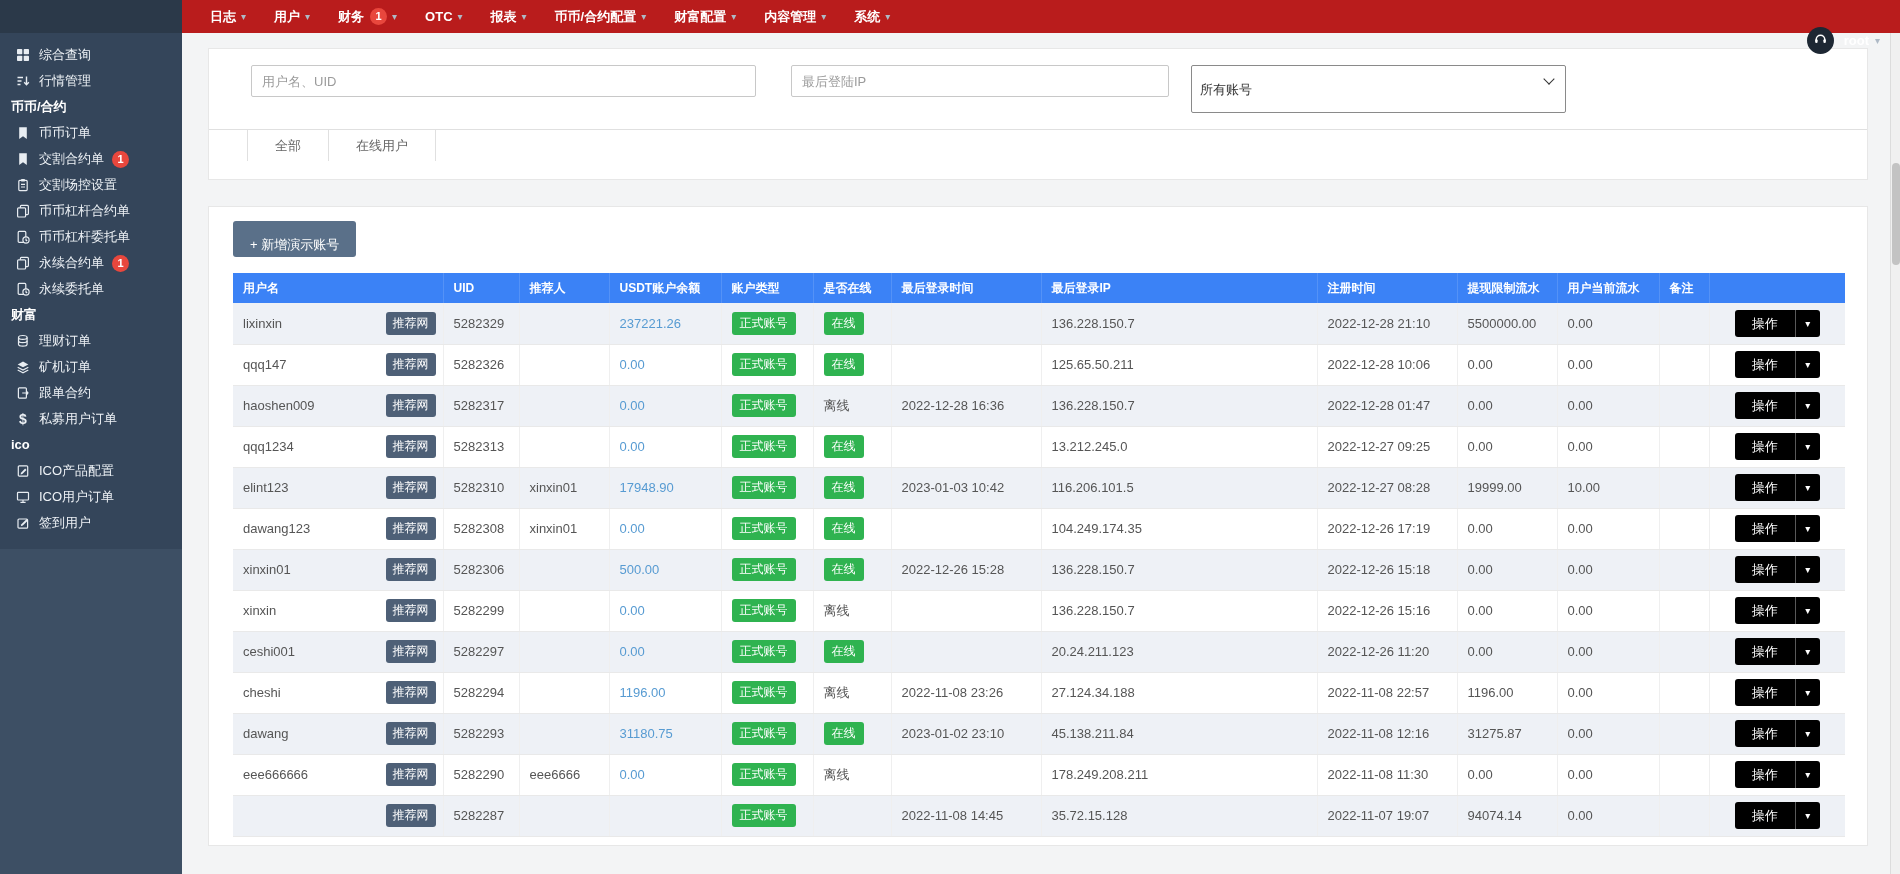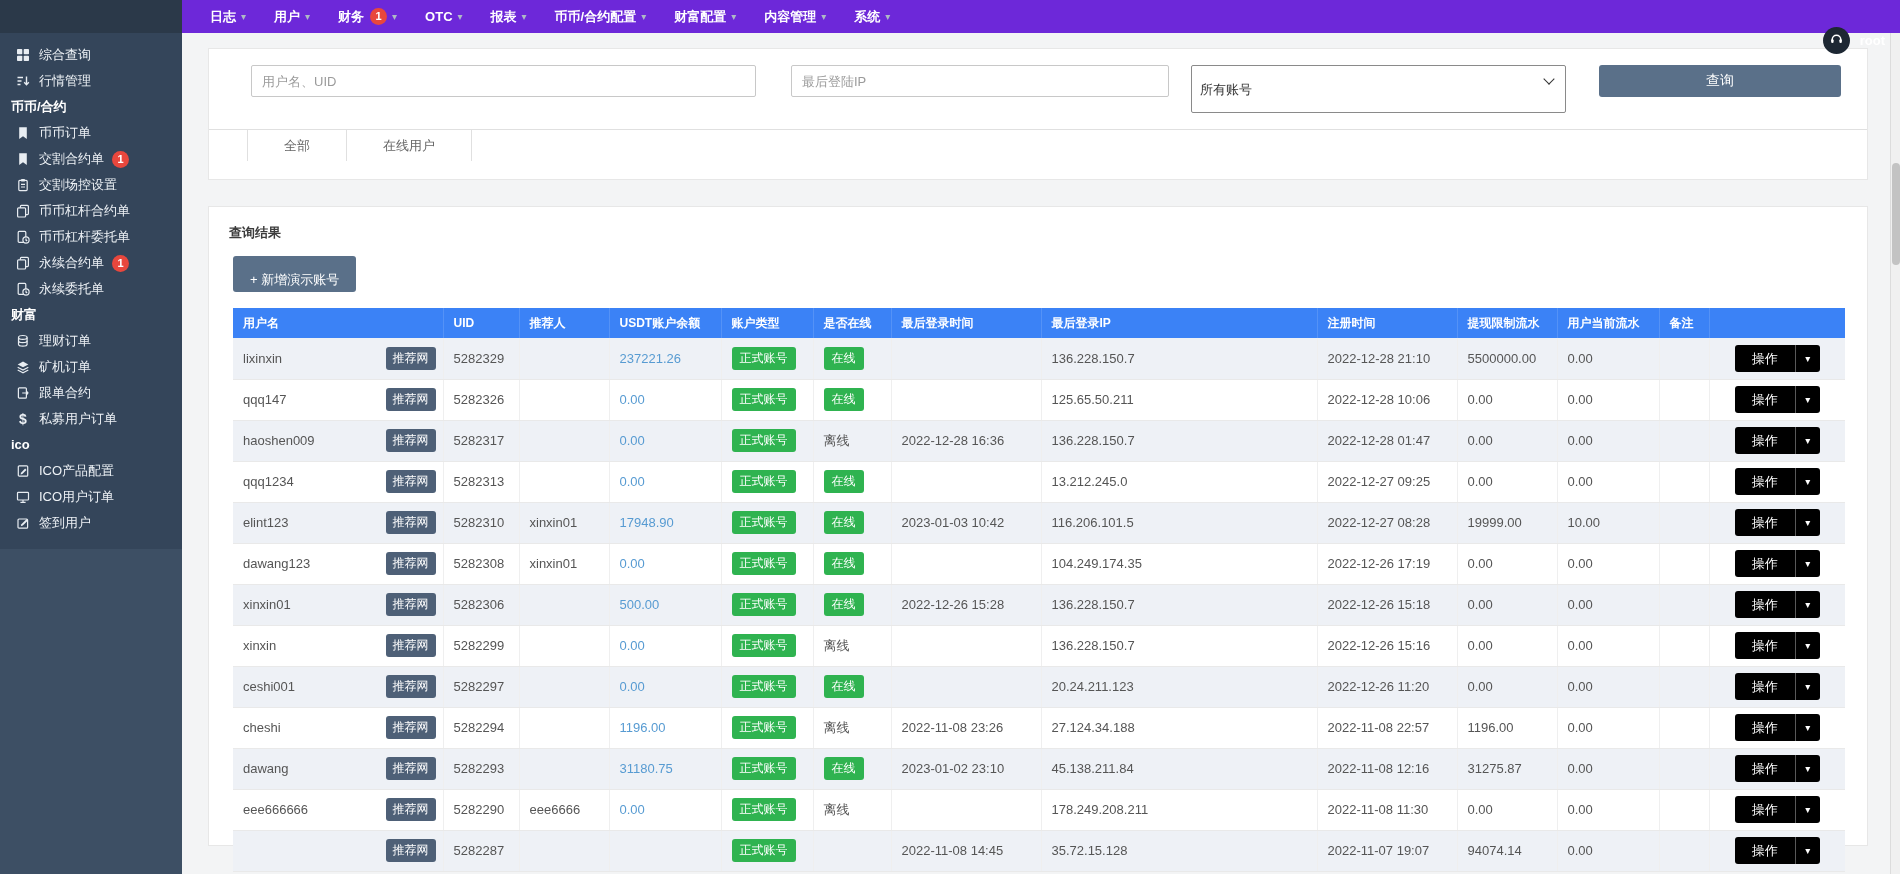--- a/index.html
+++ b/index.html
@@ -1,27 +1,27 @@
 <!DOCTYPE html>
 <html><head>
 <meta charset="utf-8">
 <style>
   * { margin:0; padding:0; box-sizing:border-box; }
   html,body { width:1900px; height:874px; overflow:hidden; }
   body { font-family:"Liberation Sans","DejaVu Sans",sans-serif; background:#f3f4f5; color:#555; }
   #stage { position:relative; width:1900px; height:874px; overflow:hidden; }
 
   
-  .topnav { position:absolute; top:0; left:0; width:1900px; height:33px; background:#6d28d9; display:flex; align-items:center; z-index:5; }
+  .topnav { position:absolute; top:0; left:0; width:1900px; height:33px; background:#b91c1c; display:flex; align-items:center; z-index:5; }
   .logo-block { width:182px; height:33px; background:#2b3949; flex:0 0 auto; }
   .nav-items { display:flex; align-items:center; height:100%; margin-left:14px; }
   .nav-item { display:flex; align-items:center; padding:0 14px; height:100%; color:#fff; font-size:13px; font-weight:bold; cursor:pointer; }
   .nav-item .caret { color:#aeb9c6; font-size:10px; margin-left:5px; font-weight:normal; }
   .badge-red { display:inline-block; min-width:17px; height:17px; line-height:17px; border-radius:9px; background:#e8473d; color:#fff; font-size:11px; font-weight:bold; text-align:center; padding:0 2px; margin-left:6px; }
-  .nav-right { margin-left:auto; display:flex; align-items:center; padding-right:4px;margin-top:48px; }
+  .nav-right { margin-left:auto; display:flex; align-items:center; padding-right:20px;margin-top:48px; }
   .avatar { width:27px; height:27px; border-radius:50%; background:#1d2733; display:flex; align-items:center; justify-content:center; margin-right:10px; }
   .avatar svg { width:15px; height:15px; }
   .nav-user { color:#fff; font-size:13px; font-weight:bold; }
   .nav-right .caret { color:#aeb9c6; font-size:10px; margin-left:6px; }
 
   
   .sidebar { position:absolute; top:33px; left:0; width:182px; height:841px; background:#3d4f64; }
   .menu { background:#34455a; padding:9px 0 13px 0; }
   .menu-item { display:flex; align-items:center; height:26px; padding-left:39px; color:#eef2f6; font-size:13px; cursor:pointer; position:relative; }
   .menu-item .mi-icon { position:absolute; left:16px; top:6px; width:14px; height:14px; display:flex; align-items:center; justify-content:center; }
@@ -46,21 +46,21 @@
   .txt-input { height:32px; border:1px solid #c8c8c8; border-radius:2px; padding:0 10px; font-size:13px; color:#555; font-family:inherit; outline:none; background:#fff; }
   .txt-input::placeholder { color:#9b9b9b; }
   .inp-user { width:505px; margin-left:22px; }
   .inp-ip { width:378px; margin-left:35px; }
   .sel-wrap { position:relative; margin-left:22px; }
   .sel { width:375px; height:48px; border:1px solid #8a8a8a; border-radius:2px; background:#fff; font-size:13px; color:#333; padding:0 26px 0 8px; appearance:none; -webkit-appearance:none; font-family:inherit; outline:none; }
   .sel-chevron { position:absolute; right:13px; top:10px; width:8px; height:8px; border-right:1.6px solid #333; border-bottom:1.6px solid #333; transform:rotate(45deg); pointer-events:none; }
   .btn-slate { background:#5a7089; color:#fff; border:none; border-radius:3px; font-family:inherit; cursor:pointer; }
   .btn-search { width:242px; height:32px; margin-left:33px; font-size:14px; }
   .p1-tabs { margin-top:16px; border-top:1px solid #e0e0e0; display:flex; padding-left:38px; }
-  .tab { height:31px; line-height:31px; padding:0 36px; font-size:13px; color:#666; border-right:1px solid #e0e0e0; cursor:pointer; }
+  .tab { height:31px; line-height:31px; padding:0 27px; font-size:13px; color:#666; border-right:1px solid #e0e0e0; cursor:pointer; }
   .tab:first-child { border-left:1px solid #e0e0e0; }
 
   
   #results-panel { margin-top:26px; height:640px; }
   .p2-head { padding:16px 20px 0 20px; }
   .btn-add { height:36px; margin:14px 0 0 24px; padding:15px 17px; font-size:13px; }
   .table-wrap { margin:16px 24px 0 24px; }
   table { border-collapse:collapse; table-layout:fixed; width:1612px; }
   thead th { background:#3b82f6; color:#fff; font-size:12px; font-weight:bold; height:30px; text-align:left; padding-left:10px; border-right:1px solid rgba(255,255,255,0.13); }
   thead th:last-child { border-right:none; }
@@ -304,32 +304,28 @@
     <div class="panel" id="filter-panel">
       <div class="p1-controls">
         <input class="txt-input inp-user" type="text" placeholder="用户名、UID" style="">
         <input class="txt-input inp-ip" type="text" placeholder="最后登陆IP" style="">
         <div class="sel-wrap">
           <select class="sel">
             <option>所有账号</option>
           </select>
           <span class="sel-chevron"></span>
         </div>
-        <button class="btn-slate btn-search">查询</button>
       </div>
       <div class="p1-tabs">
         <div class="tab">全部</div>
         <div class="tab">在线用户</div>
       </div>
     </div>
 
     <div class="panel" id="results-panel">
-      <div class="p2-head">
-        <span class="panel-label">查询结果</span>
-      </div>
       <button class="btn-slate btn-add">+ 新增演示账号</button>
       <div class="table-wrap">
         <table>
           <colgroup>
             <col style="width:210px">
               <col style="width:76px">
               <col style="width:90px">
               <col style="width:112px">
             <col style="width:92px">
               <col style="width:78px">

